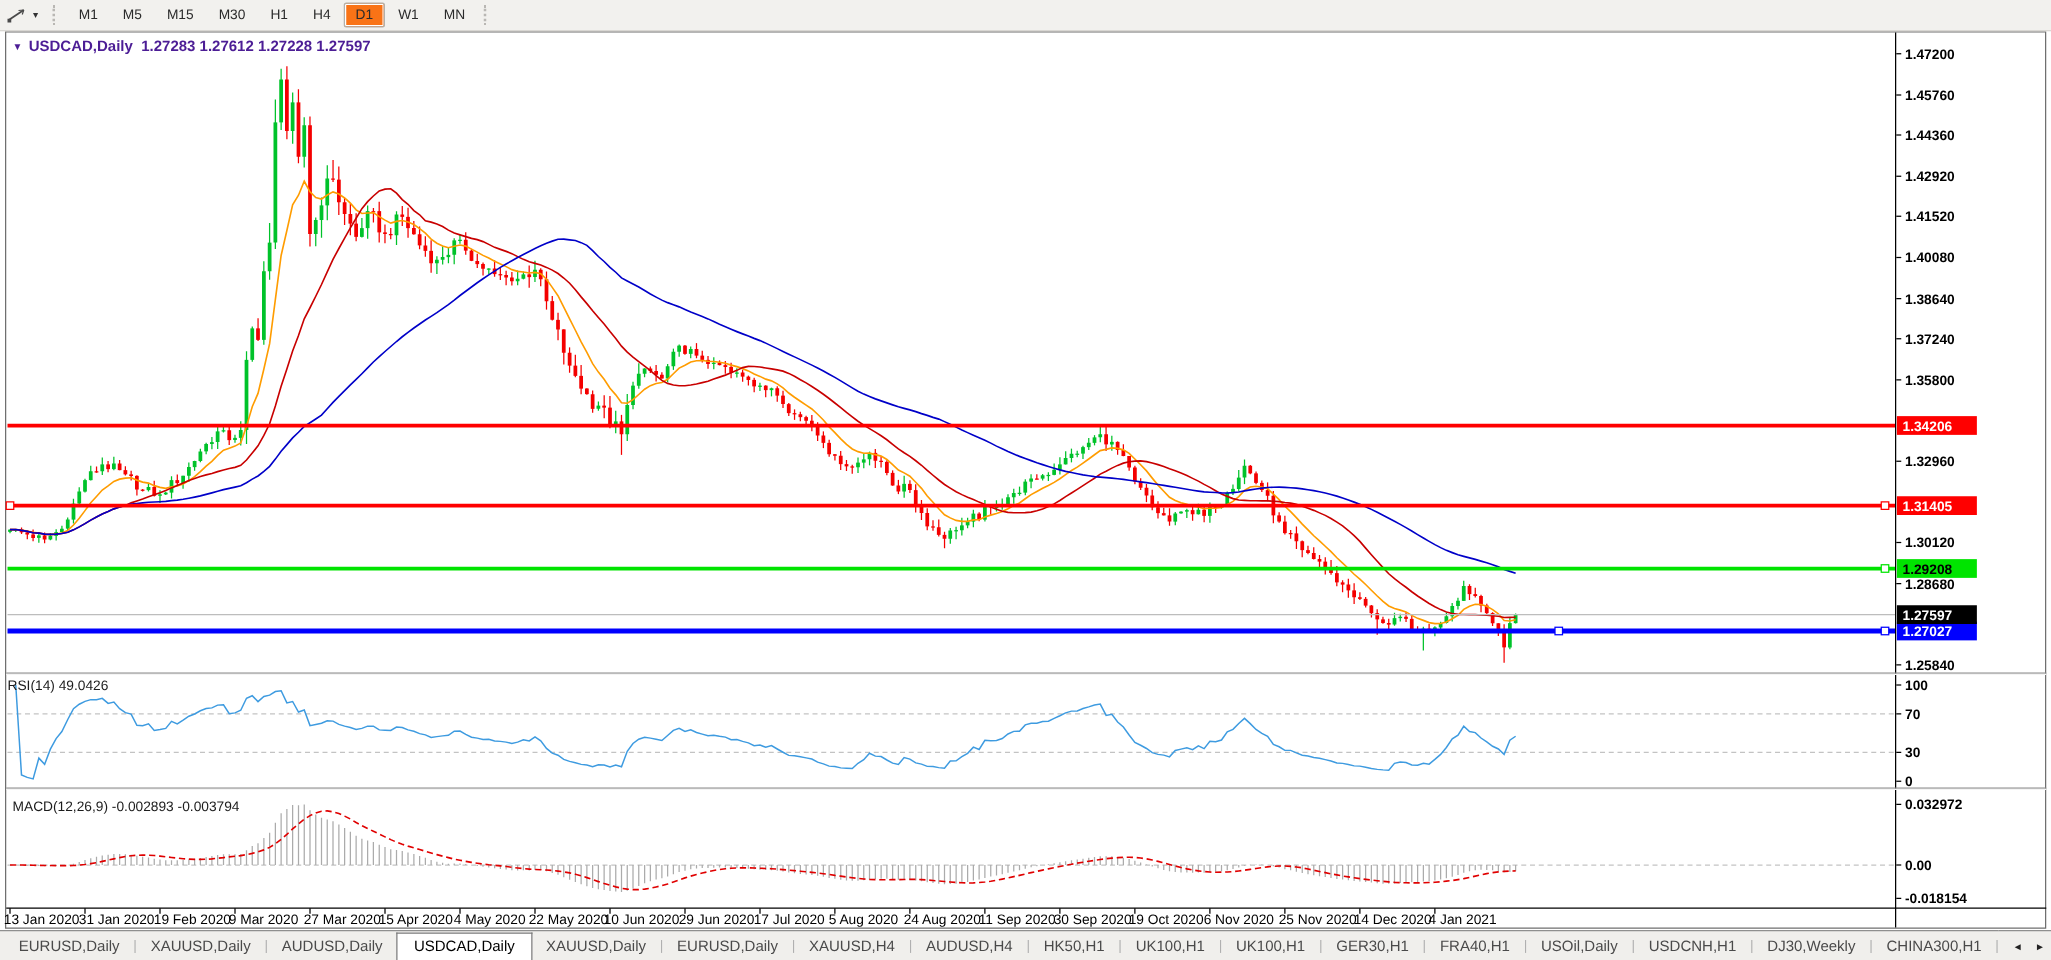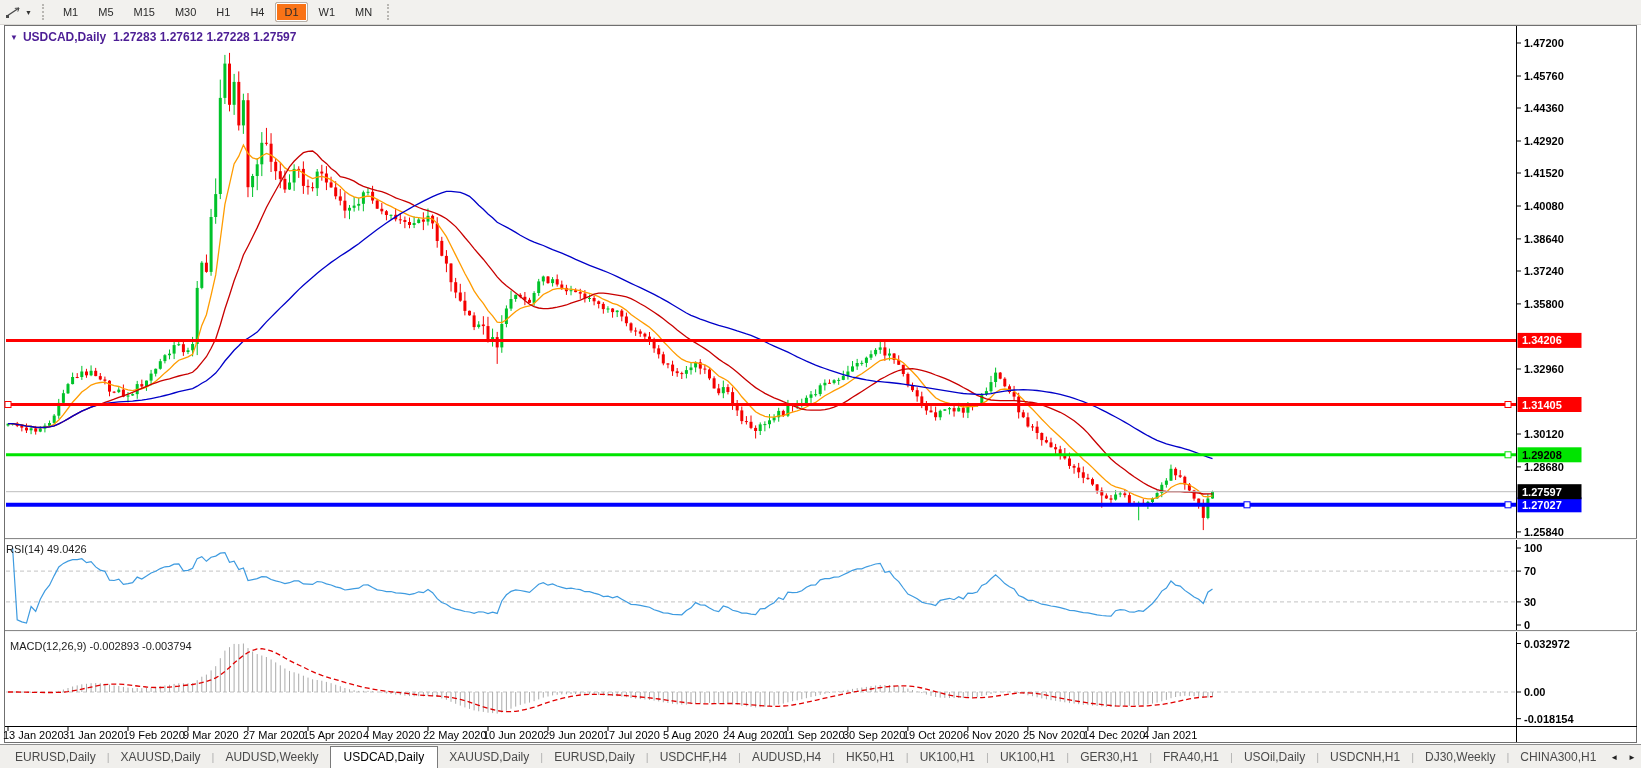--- a/index.html
+++ b/index.html
@@ -1004,27 +1004,27 @@
 </div>
 
 <div id="rsi-label" class="panel-label">RSI(14) 49.0426</div>
 <div id="macd-label" class="panel-label">MACD(12,26,9) -0.002893 -0.003794</div>
 
 <div id="tabbar">
     <span class="tab">EURUSD,Daily</span>
     <span class="tabsep">|</span>
     <span class="tab">XAUUSD,Daily</span>
     <span class="tabsep">|</span>
-    <span class="tab">AUDUSD,Weekly</span>
+    <span class="tab">AUDUSD,Daily</span>
     <span class="tab active">USDCAD,Daily</span>
     <span class="tab">XAUUSD,Daily</span>
     <span class="tabsep">|</span>
     <span class="tab">EURUSD,Daily</span>
     <span class="tabsep">|</span>
-    <span class="tab">USDCHF,H4</span>
+    <span class="tab">XAUUSD,H4</span>
     <span class="tabsep">|</span>
     <span class="tab">AUDUSD,H4</span>
     <span class="tabsep">|</span>
     <span class="tab">HK50,H1</span>
     <span class="tabsep">|</span>
     <span class="tab">UK100,H1</span>
     <span class="tabsep">|</span>
     <span class="tab">UK100,H1</span>
     <span class="tabsep">|</span>
     <span class="tab">GER30,H1</span>

